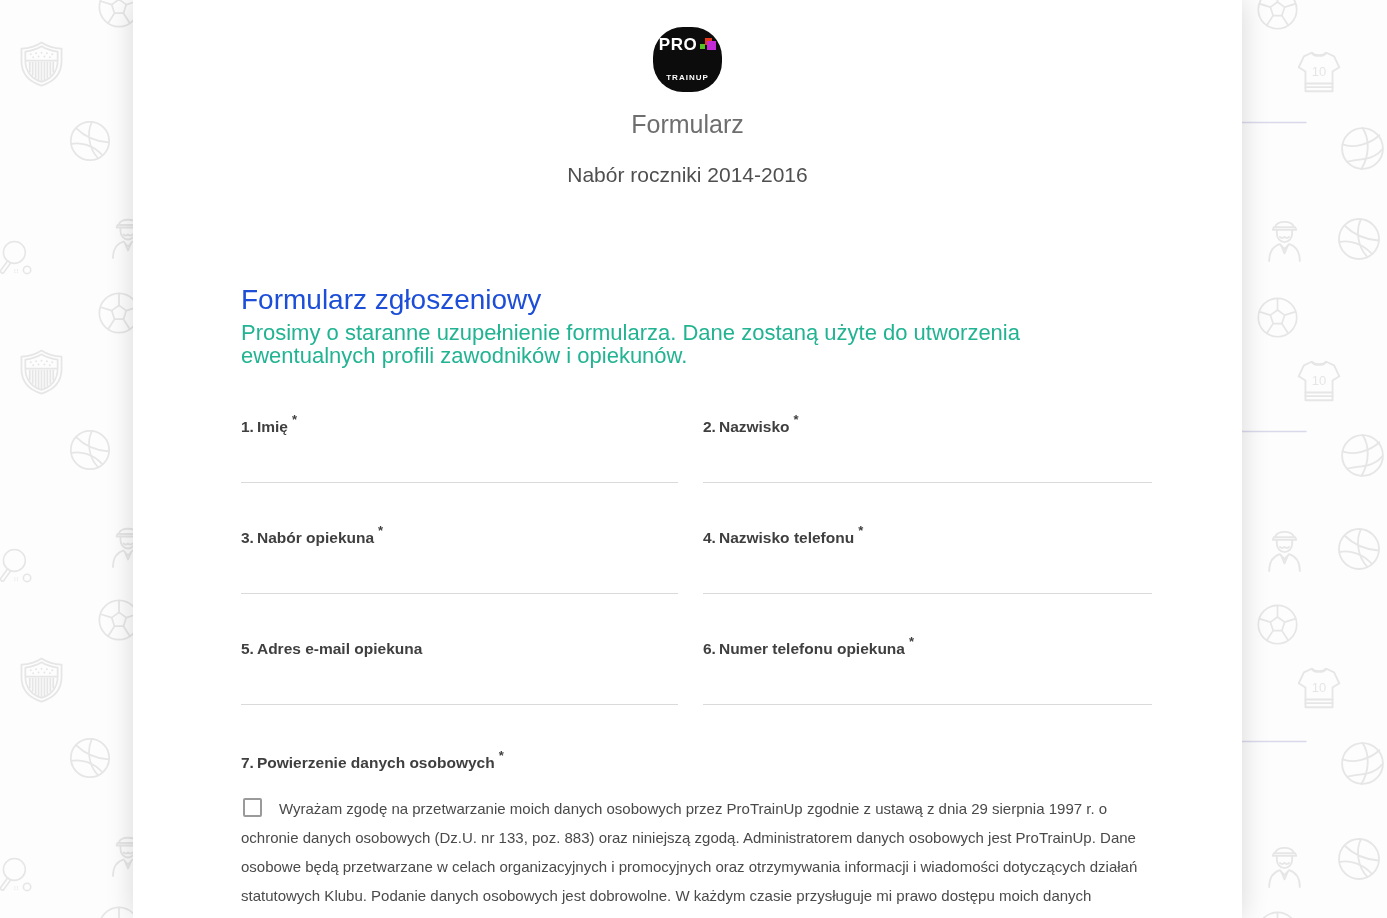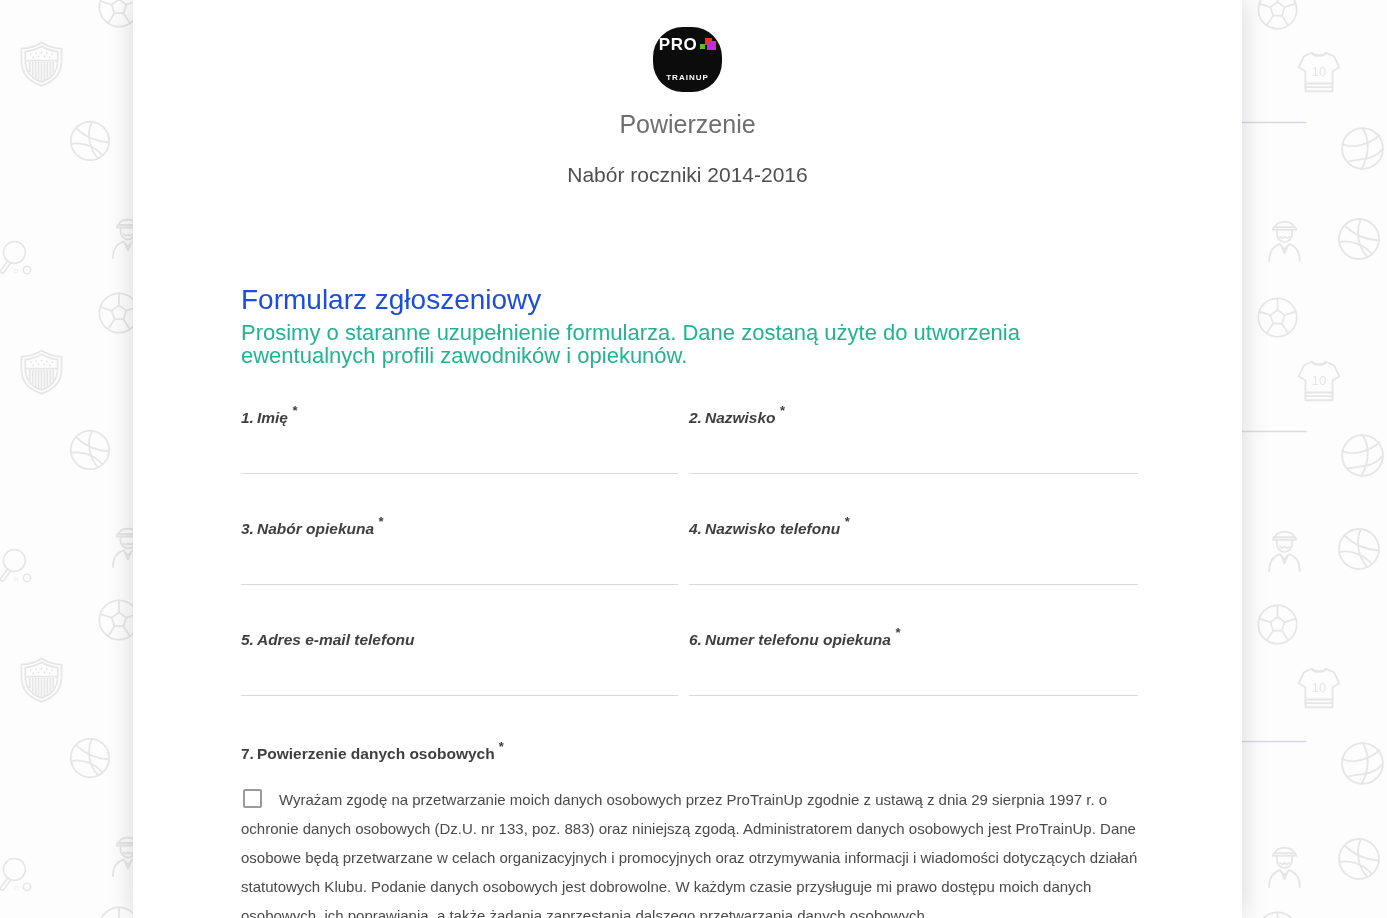--- a/index.html
+++ b/index.html
@@ -63,25 +63,24 @@
     color: #1d4ed8;
   }
   .form-desc {
     margin-top: 5px;
     width: 872px;
     font-size: 22px; line-height: 23px;
     color: #21b392;
   }
 
   .fields-grid {
-    margin-top: 35px;
+    margin-top: 44px;
     display: grid;
     grid-template-columns: 437px 449px;
-    column-gap: 11px;
-    font-style: italic;
+    column-gap: 25px;
   }
   .field {
     position: relative;
     height: 72px;
     border-bottom: 1px solid #dadada;
     margin-bottom: 39px;
   }
   .field-label, .consent-label {
     font-size: 15.5px; font-weight: 700; color: #3f3f3f; line-height: 21px;
   }
@@ -237,21 +236,21 @@
       <span class="logo-line1">PRO</span>
       <span class="logo-mark">
         <i class="m-red"></i>
           <i class="m-magenta"></i>
           <i class="m-green"></i>
       </span>
     </div>
     <span class="logo-line2">TRAINUP</span>
   </div>
 
-  <div class="page-title">Powierzenie</div>
+  <div class="page-title">Formularz</div>
   <div class="page-subtitle">Nabór roczniki 2014-2016</div>
 
   <div class="content">
     <div class="form-heading">Formularz zgłoszeniowy</div>
     <div class="form-desc">Prosimy o staranne uzupełnienie formularza. Dane zostaną użyte do utworzenia ewentualnych profili zawodników i opiekunów.</div>
 
     <div class="fields-grid">
 
       <div class="field">
         <div class="field-label">
@@ -276,21 +275,21 @@
 
       <div class="field">
         <div class="field-label">
           <span class="f-num">4.</span><span class="f-text">Nazwisko telefonu</span><span class="f-star">*</span>
         </div>
         <div class="field-input"></div>
       </div>
 
       <div class="field">
         <div class="field-label">
-          <span class="f-num">5.</span><span class="f-text">Adres e-mail telefonu</span><span class="f-star"></span>
+          <span class="f-num">5.</span><span class="f-text">Adres e-mail opiekuna</span><span class="f-star"></span>
         </div>
         <div class="field-input"></div>
       </div>
 
       <div class="field">
         <div class="field-label">
           <span class="f-num">6.</span><span class="f-text">Numer telefonu opiekuna</span><span class="f-star">*</span>
         </div>
         <div class="field-input"></div>
       </div>

